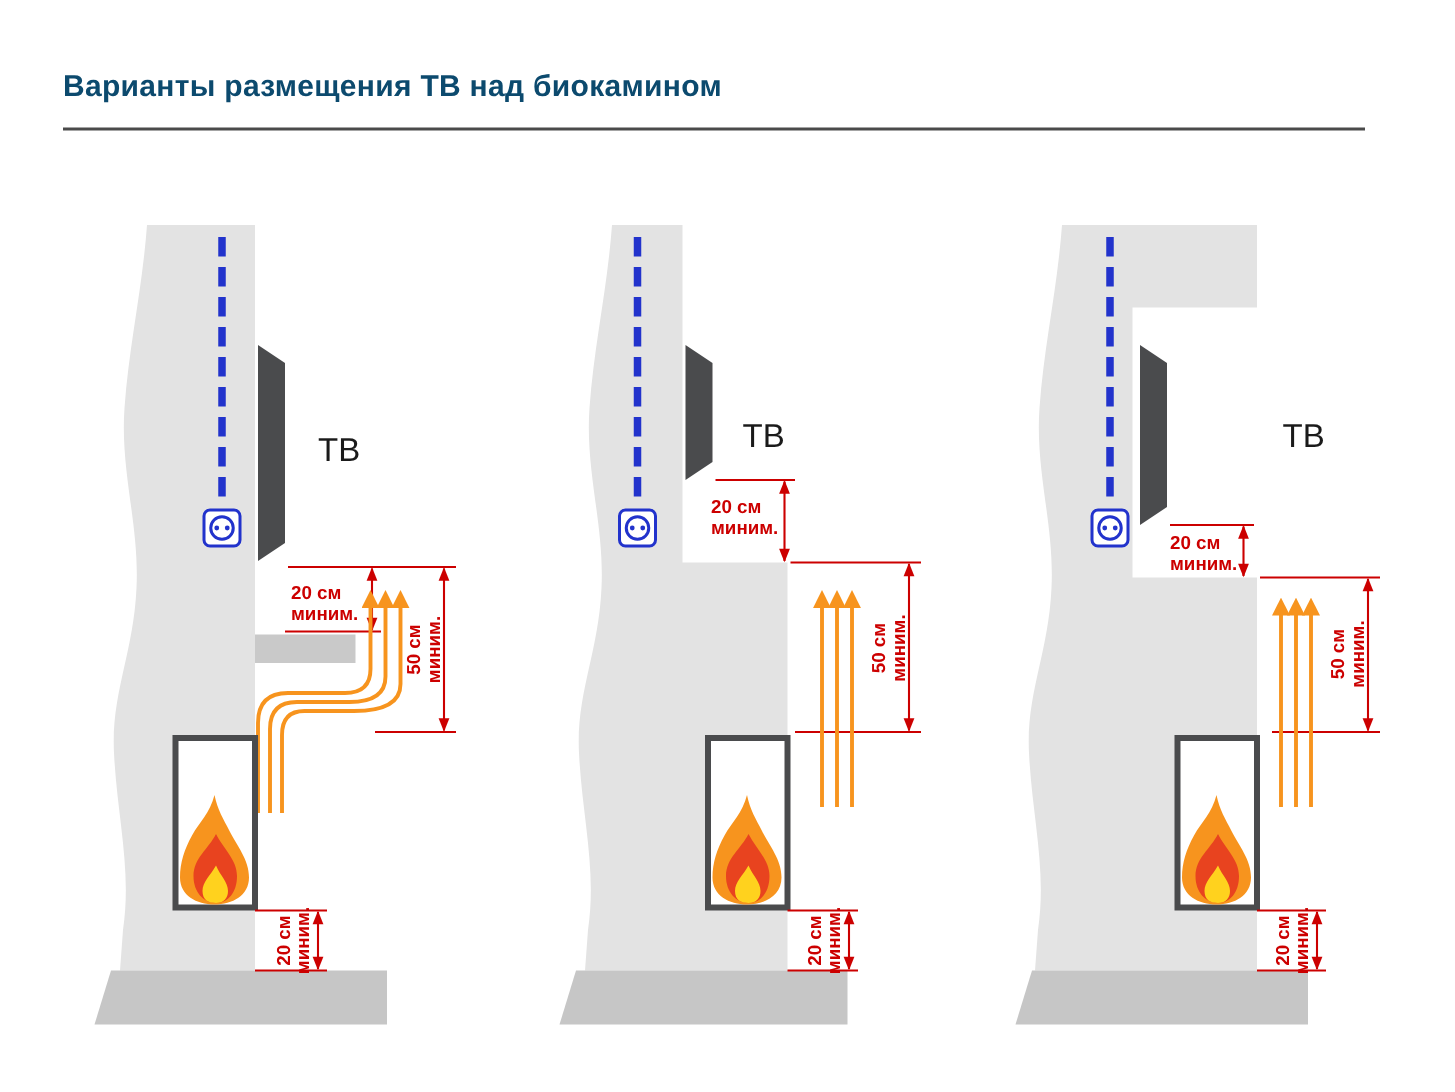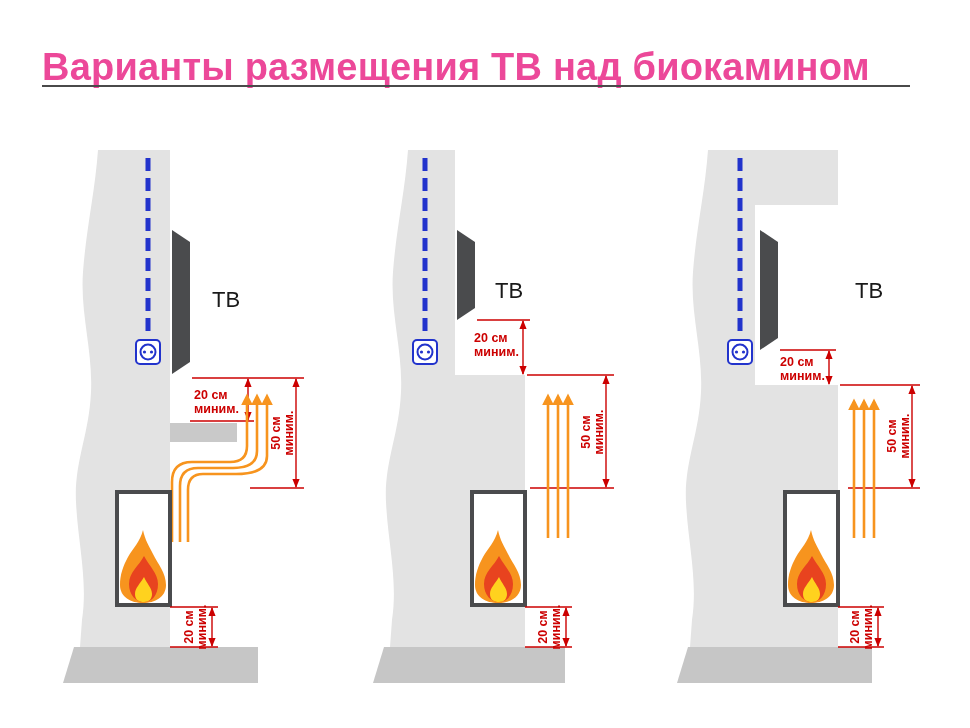--- a/index.html
+++ b/index.html
@@ -2,21 +2,21 @@
 <html><head>
 <meta charset="utf-8">
 <style>
   html,body{margin:0;padding:0;background:#ffffff;}
   body{
     width:970px;height:728px;position:relative;overflow:hidden;
     font-family:"Liberation Sans",sans-serif;
   }
   .title{
     position:absolute;left:42px;top:48px;margin:0;
-    font-size:38px;font-weight:700;color:#ec4899;letter-spacing:.2px;
+    font-size:20px;font-weight:700;color:#0c4a6e;letter-spacing:.2px;
     line-height:1;white-space:nowrap;
   }
   .title-rule{
     position:absolute;left:42px;top:85px;width:868px;height:0;
     border-top:2px solid #4a4a4a;
   }
   .panel{position:absolute;top:150px;width:300px;height:545px;}
   #panel1{left:40px;} #panel2{left:350px;} #panel3{left:650px;}
 
   .wall{fill:#e3e3e3;}

